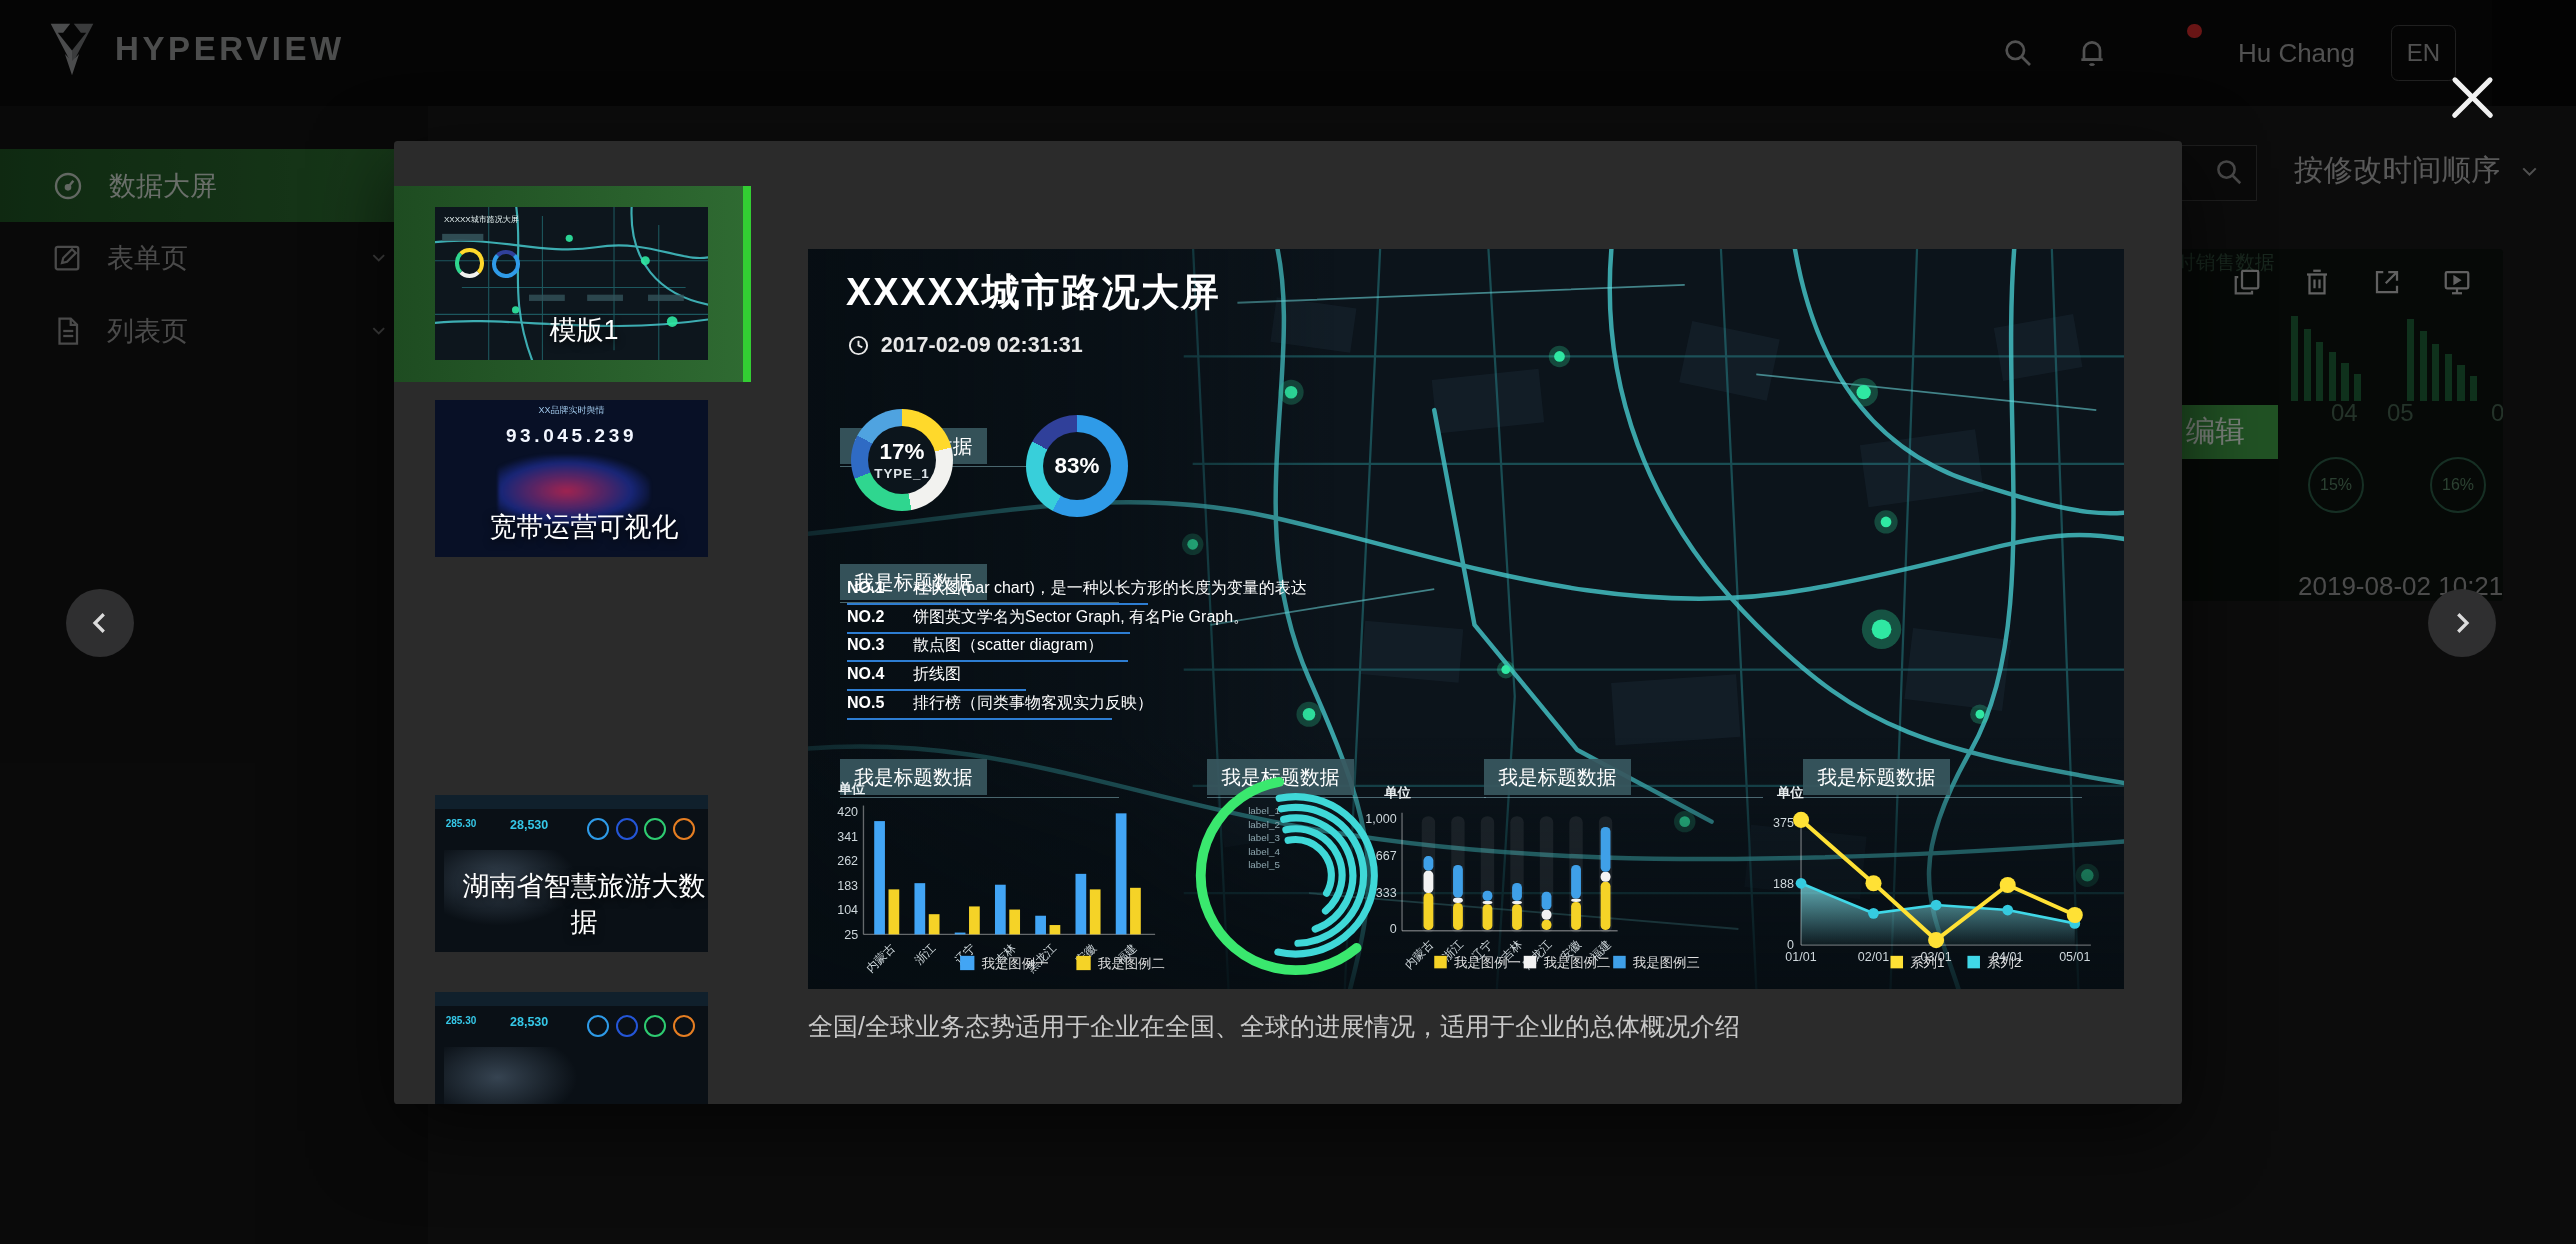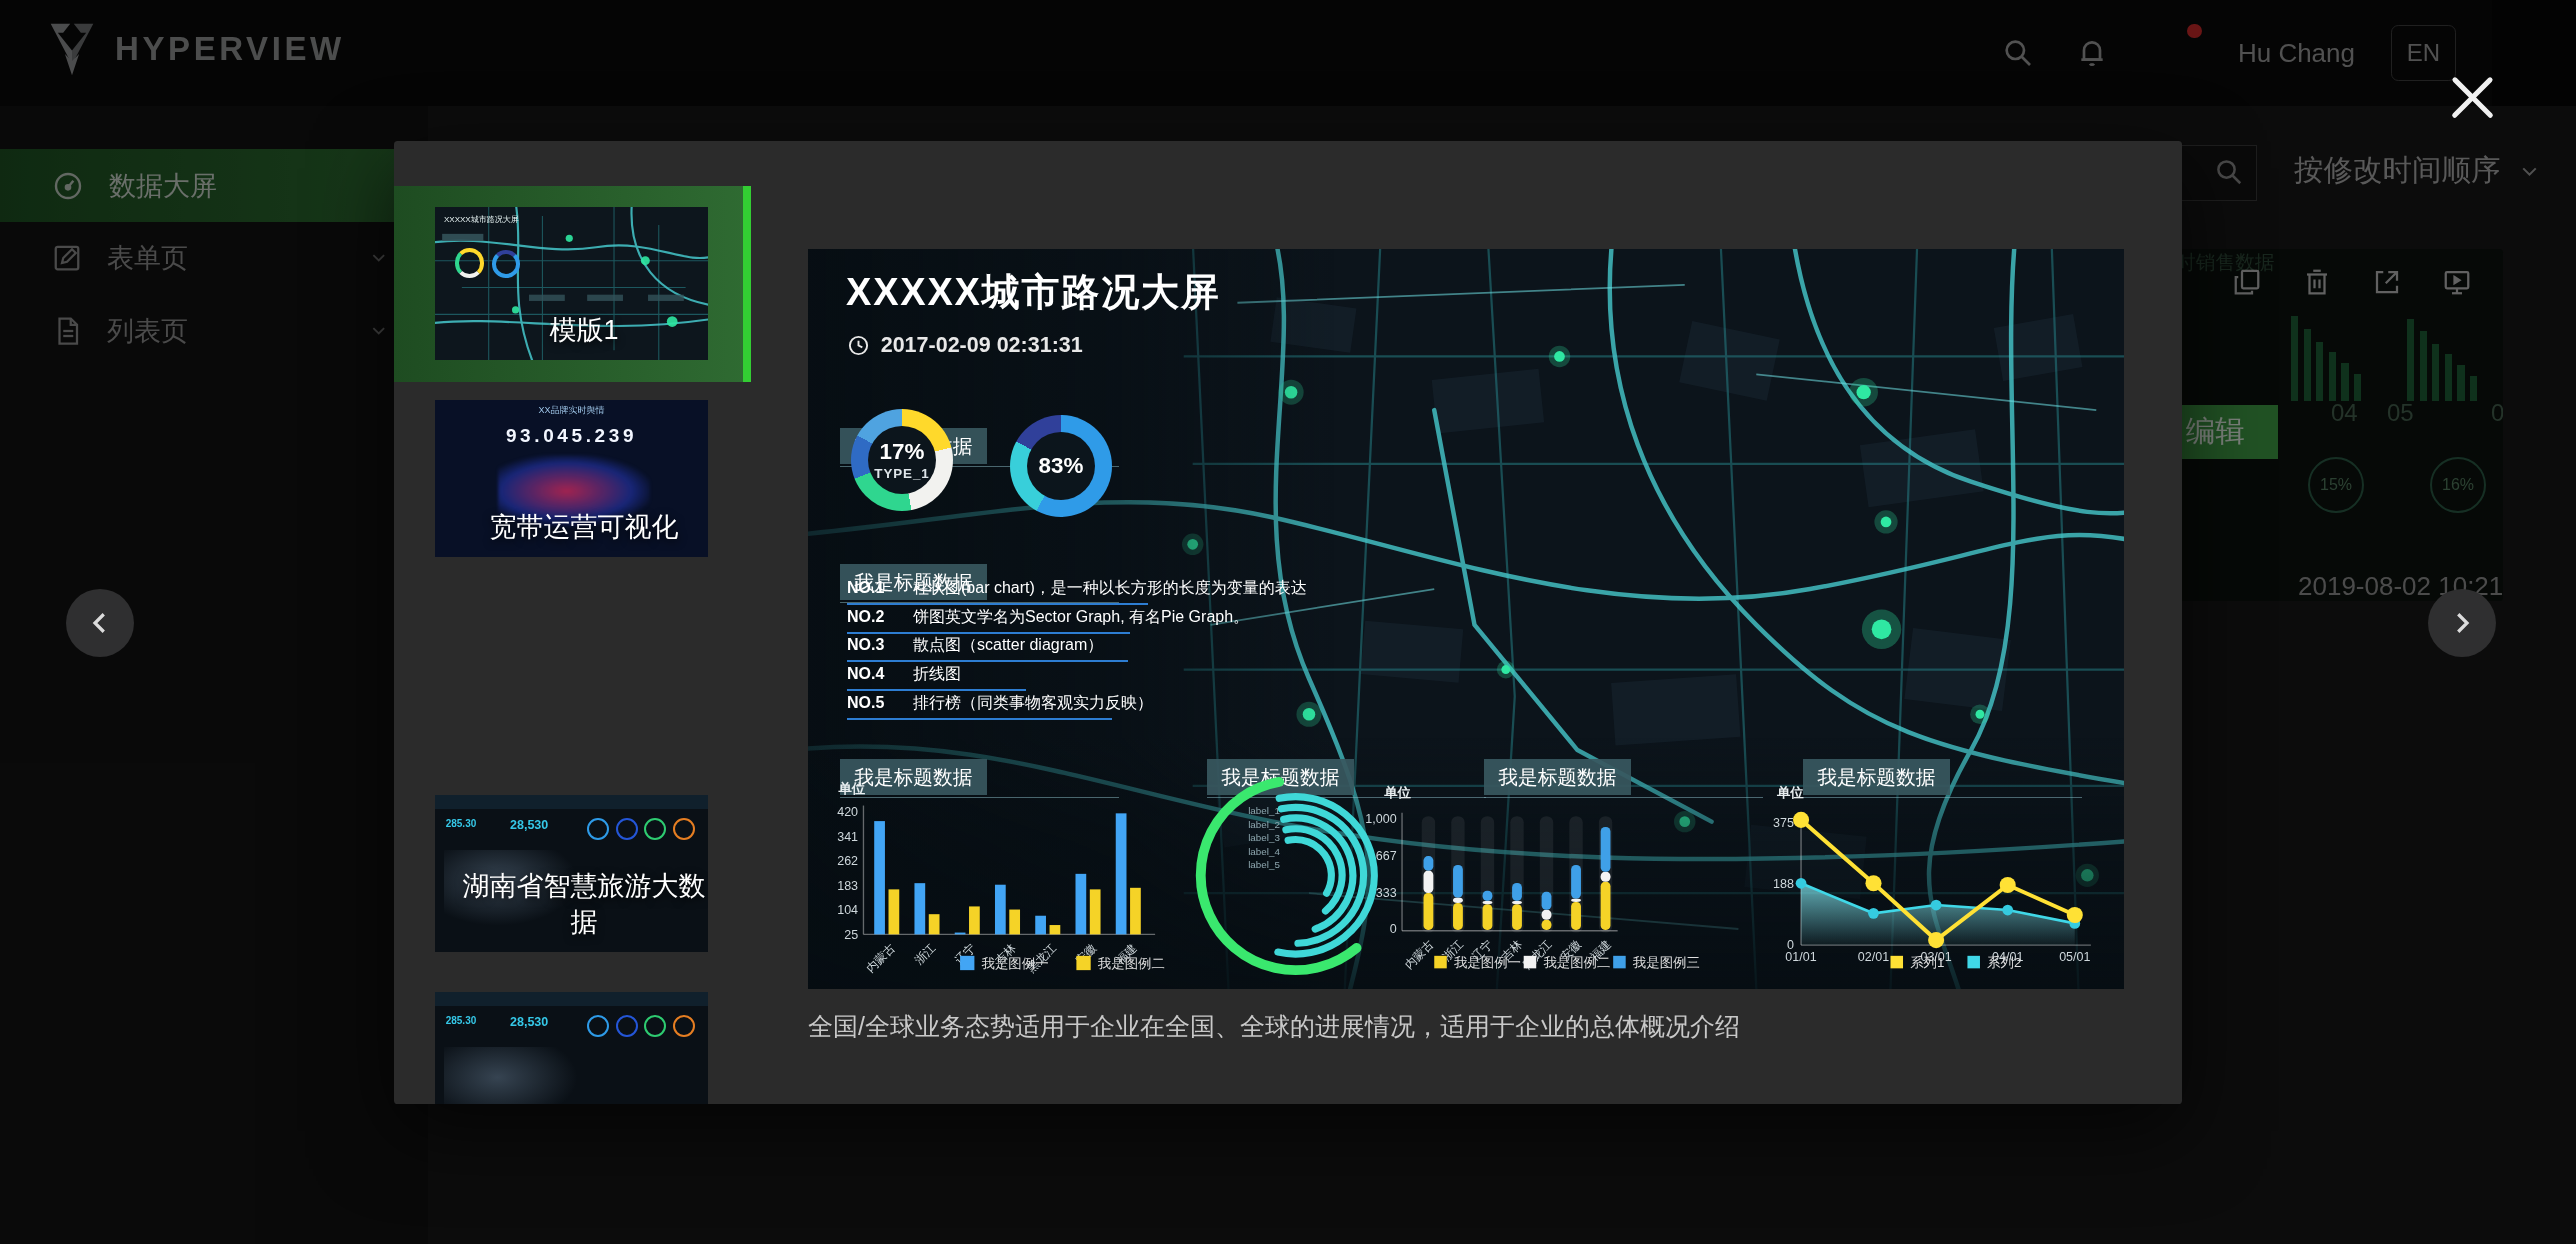--- a/index.html
+++ b/index.html
@@ -377,21 +377,21 @@
     <div class="sec-hdr" style="left:399px;top:510px;">我是标题数据</div>
     <div class="sec-hdr" style="left:676px;top:510px;">我是标题数据</div>
     <div class="sec-hdr" style="left:995px;top:510px;">我是标题数据</div>
 
     <div class="donut" id="donut1" style="left: 43px; top: 160px; width: 102px; height: 102px; background: conic-gradient(rgb(255, 217, 43) 0%, rgb(255, 217, 43) 21%, rgb(242, 242, 239) 21%, rgb(242, 242, 239) 47%, rgb(47, 214, 143) 47%, rgb(47, 214, 143) 69%, rgb(47, 107, 196) 69%, rgb(47, 107, 196) 83%, rgb(79, 163, 224) 83%, rgb(79, 163, 224) 100%);">
       <div class="hole">
         <span class="d-val">17%</span>
         <span class="d-lab">TYPE_1</span>
       </div>
     </div>
-    <div class="donut" id="donut2" style="left: 202px; top: 166px; width: 102px; height: 102px; background: conic-gradient(rgb(47, 155, 232) 0%, rgb(47, 155, 232) 58%, rgb(56, 207, 218) 58%, rgb(56, 207, 218) 83%, rgb(48, 64, 154) 83%, rgb(48, 64, 154) 100%);">
+    <div class="donut" id="donut2" style="left: 218px; top: 166px; width: 102px; height: 102px; background: conic-gradient(rgb(47, 155, 232) 0%, rgb(47, 155, 232) 58%, rgb(56, 207, 218) 58%, rgb(56, 207, 218) 83%, rgb(48, 64, 154) 83%, rgb(48, 64, 154) 100%);">
       <div class="hole">
         <span class="d-val">83%</span>
       </div>
     </div>
 
     <div class="rank-row" style="top:329px;">
       <span class="rk-no">NO.1</span><span>柱状图(bar chart)，是一种以长方形的长度为变量的表达</span>
       <i class="rk-ul" style="width:301px;"></i>
     </div>
     <div class="rank-row" style="top:358px;">

